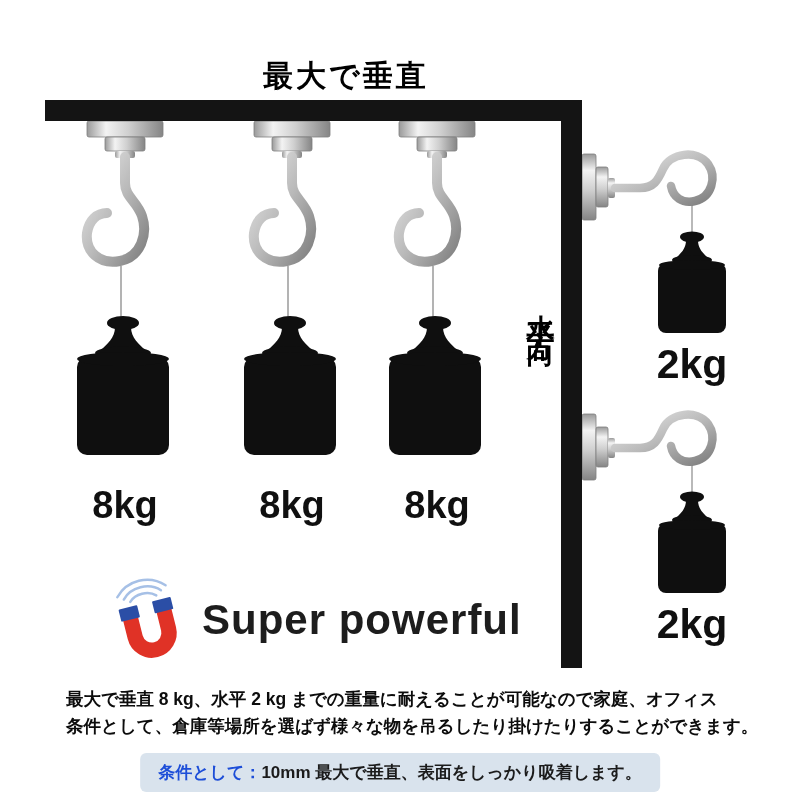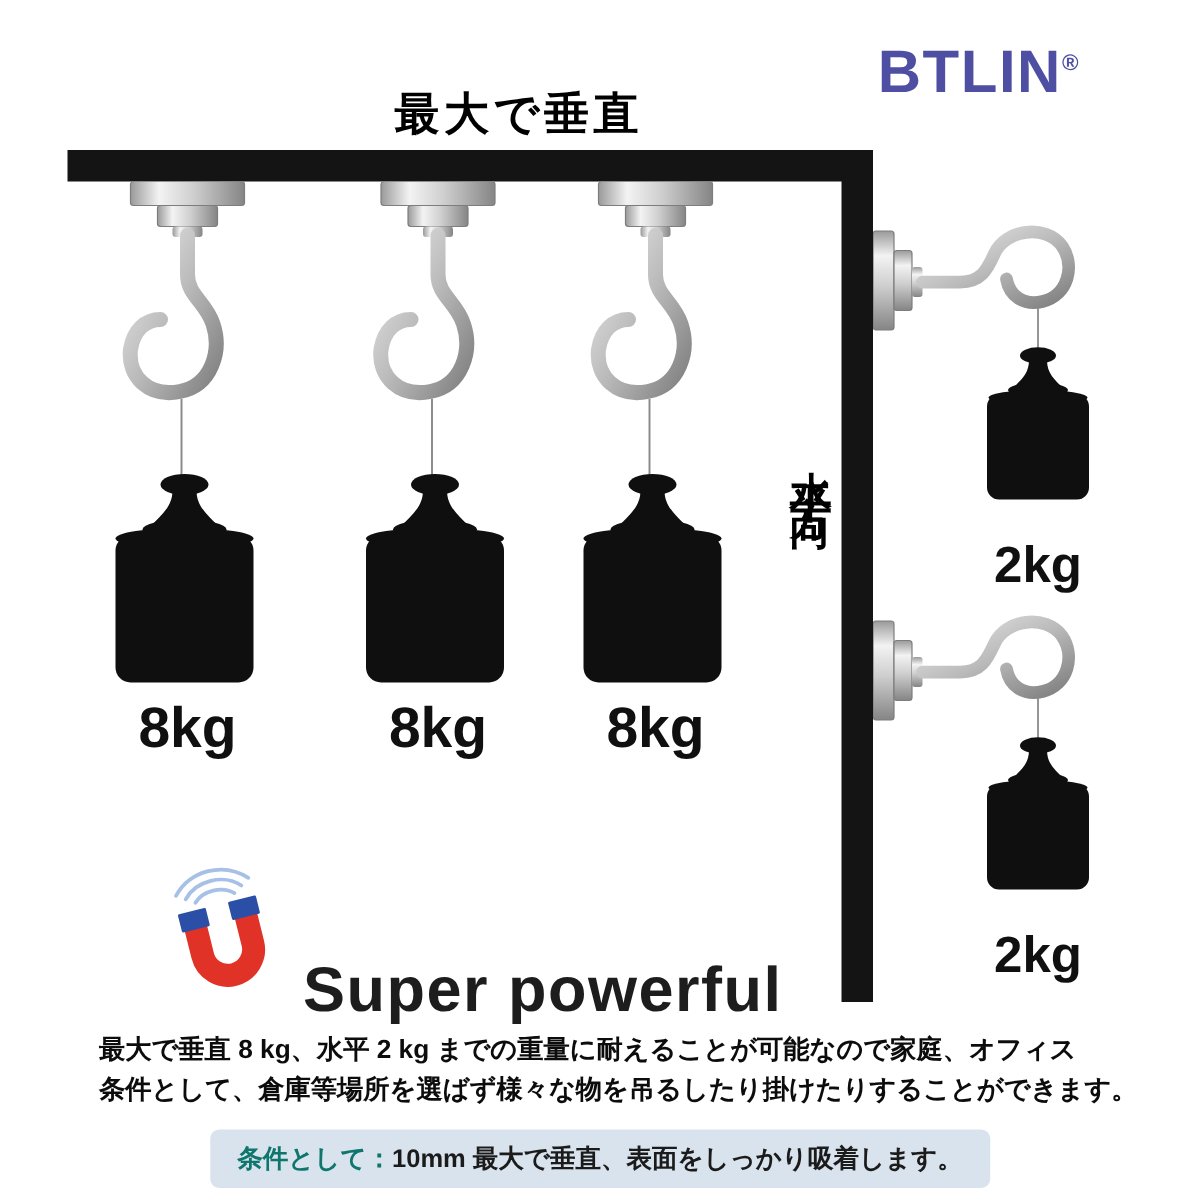--- a/index.html
+++ b/index.html
@@ -17,39 +17,39 @@
     color:#000;letter-spacing:3px;
   }
   .h-label{
     position:absolute;left:521px;top:292px;height:180px;font-size:28px;font-weight:bold;
     color:#000;writing-mode:vertical-rl;letter-spacing:8px;
   }
   .bar-h{position:absolute;left:45px;top:100px;width:537px;height:21px;background:#141414;}
   .bar-v{position:absolute;left:561px;top:100px;width:21px;height:568px;background:#141414;}
   .hookgroup{position:absolute;width:160px;text-align:center;}
   .hg1{left:45px;top:121px;} .hg2{left:212px;top:121px;} .hg3{left:357px;top:121px;}
-  .wlabel{font-size:38px;font-weight:bold;color:#101010;margin-top:0;line-height:1.1;}
+  .wlabel{font-size:38px;font-weight:bold;color:#101010;margin-top:20px;line-height:1.1;}
   .hhg{position:absolute;width:180px;text-align:center;}
   .hhg1{left:582px;top:136px;} .hhg2{left:582px;top:396px;}
-  .hhg .wlabel{font-size:34px;transform:translateX(20px);margin-top:18px;}
+  .hhg .wlabel{font-size:41px;transform:translateX(20px);margin-top:2px;}
   .magnet-wrap{position:absolute;left:102px;top:572px;}
   .superpowerful{
     position:absolute;left:202px;top:596px;font-size:42px;font-weight:bold;
-    color:#1d1d1d;letter-spacing:1px;margin-top:40px;
+    color:#1d1d1d;letter-spacing:1px;
   }
   .desc{
     position:absolute;left:42px;top:686px;width:724px;font-size:17.5px;
     line-height:27px;color:#0c0c0c;font-weight:600;margin-left:24px;
   }
   .pill{
     position:absolute;left:50%;top:753px;transform:translateX(-50%);
     background:#D9E3ED;border-radius:6px;padding:8px 18px;font-size:17px;
     white-space:nowrap;color:#1b1b1b;font-weight:600;
   }
-  .pill .prefix{color:#0f766e;font-weight:bold;}
+  .pill .prefix{color:#1d4ed8;font-weight:bold;}
 </style>
 </head>
 <body>
 
 <div class="stage">
 
   <svg width="0" height="0" style="position:absolute" aria-hidden="true">
     <defs>
       <linearGradient id="gmetal" x1="0" y1="0" x2="1" y2="0">
         <stop offset="0" stop-color="#9a9a9a"></stop>
@@ -94,21 +94,20 @@
           <ellipse cx="110" cy="101" rx="12" ry="5.5"></ellipse>
           <path d="M104,104 C104,113 99,117 93,123 L127,123 C121,117 116,113 116,104 Z"></path>
           <ellipse cx="110" cy="124" rx="20" ry="5"></ellipse>
           <rect x="76" y="127" width="68" height="70" rx="8"></rect>
           <ellipse cx="110" cy="129" rx="33" ry="5"></ellipse>
         </g>
       </symbol>
     </defs>
   </svg>
 
-  <div class="logo"><span>BTLIN</span><sup>®</sup></div>
 
   <div class="v-label">最大で垂直</div>
   <div class="h-label">水平方向</div>
 
   <div class="bar-h"></div>
   <div class="bar-v"></div>
 
   <div class="hookgroup hg1">
     <svg width="160" height="340">
         <use href="#vhook-sym" xlink:href="#vhook-sym"></use>

